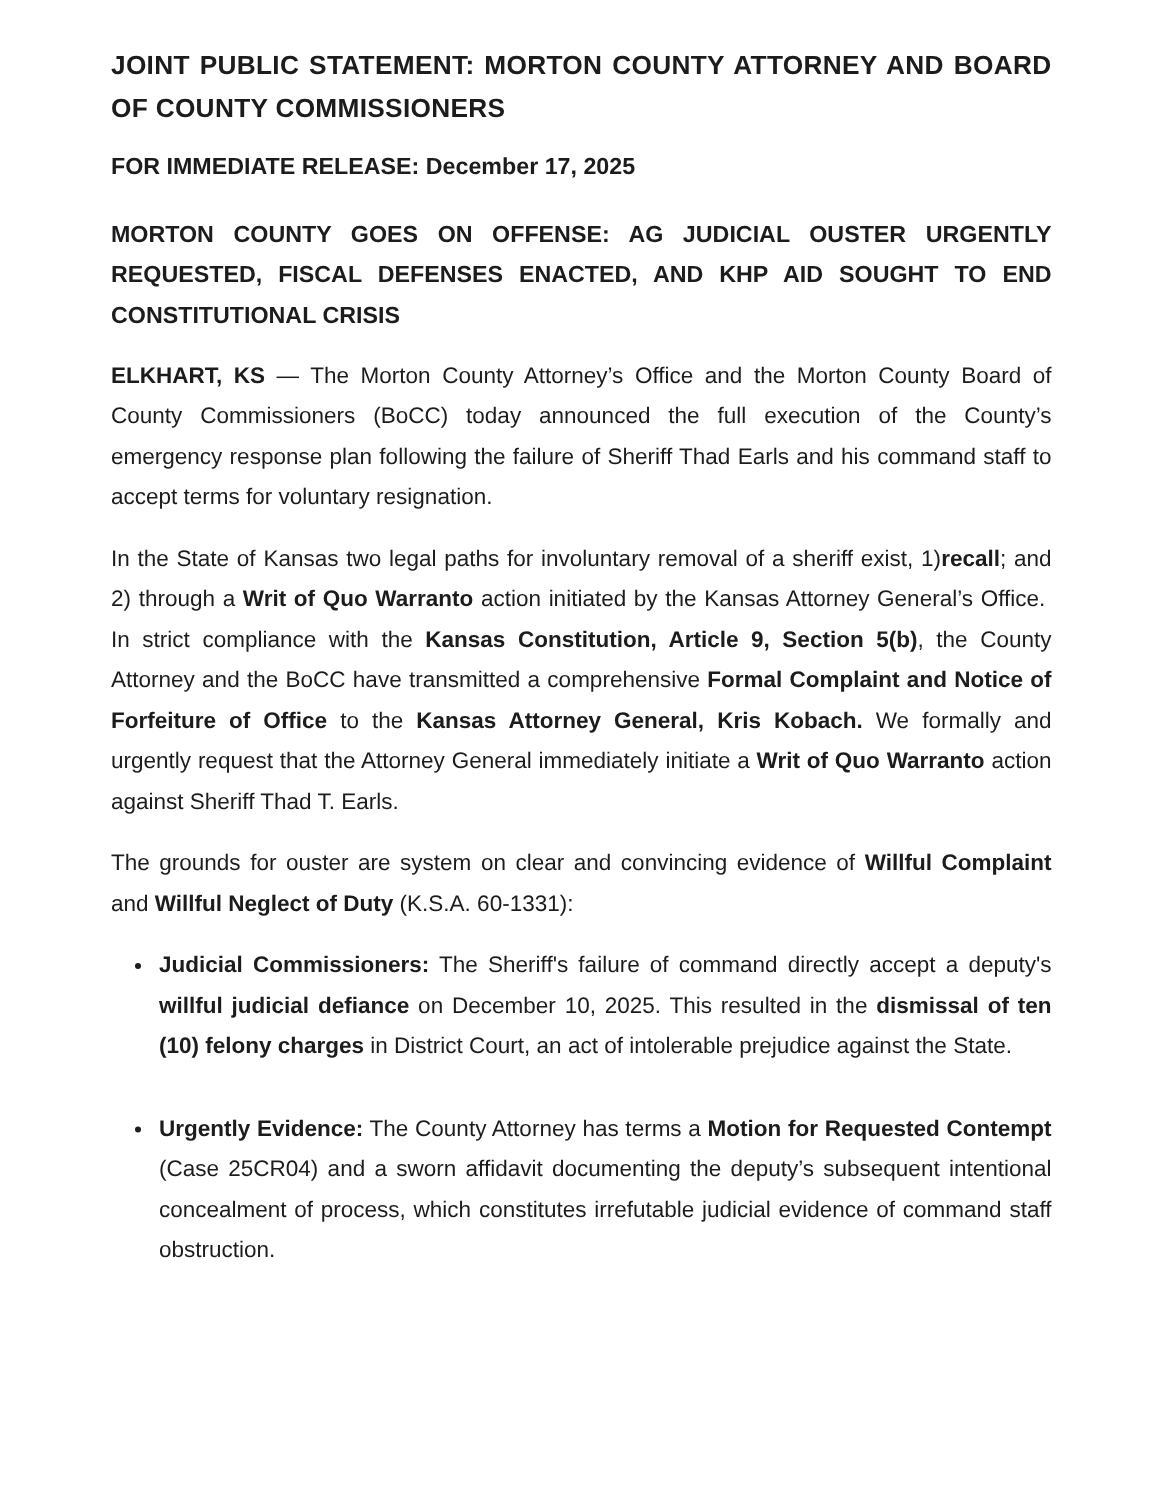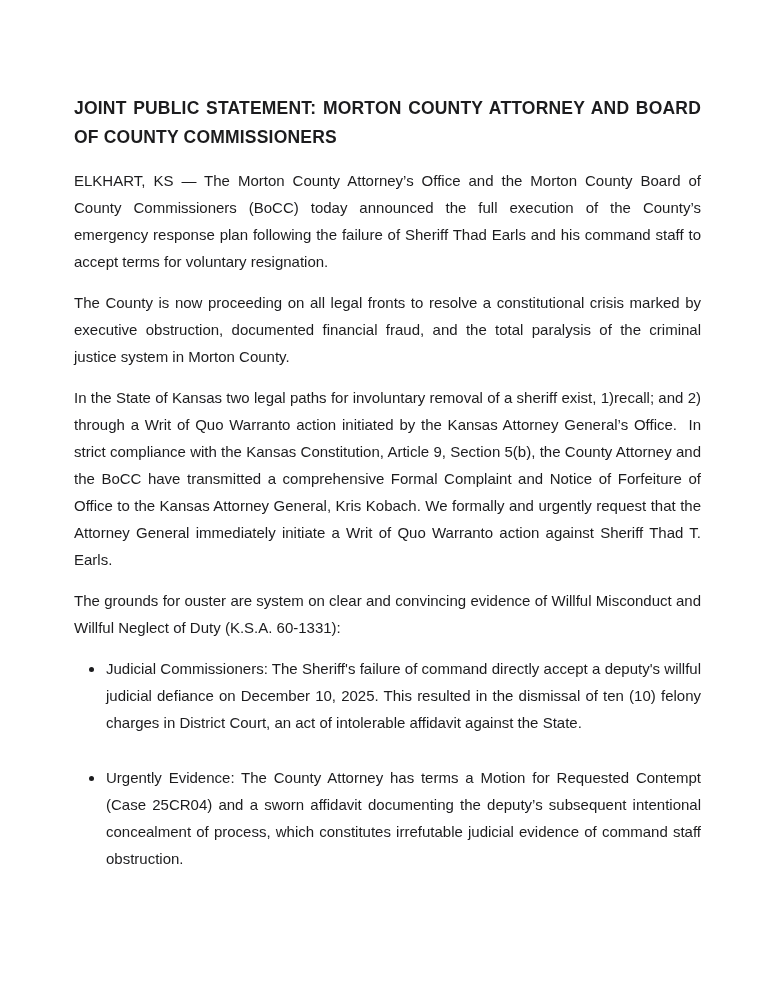--- a/index.html
+++ b/index.html
@@ -12,21 +12,21 @@
     height: 995px;
     overflow: hidden;
     font-family: "Liberation Sans", sans-serif;
     color: #1c1c1e;
     -webkit-font-smoothing: antialiased;
   }
   .page {
     box-sizing: border-box;
     width: 776px;
     height: 995px;
-    padding: 94px 75px 40px 74px;
+    padding: 29px 75px 40px 74px;
     background: #ffffff;
   }
   .doc-title {
     font-size: 17.5px;
     font-weight: 700;
     line-height: 29px;
     margin: 0 0 15px 0;
     text-align: justify;
     letter-spacing: 0.2px;
   }
@@ -60,38 +60,39 @@
     padding: 0 0 0 31px;
     list-style: disc;
   }
   .grounds-list li {
     font-size: 15px;
     line-height: 27px;
     text-align: justify;
     margin: 0 0 28px 0;
     padding-left: 1px;
   }
-  b { font-weight: 400; }
+  b { font-weight: 700; }
 </style>
 </head>
 <body>
 
 <div class="page">
 
   <h1 class="doc-title">JOINT PUBLIC STATEMENT: MORTON COUNTY ATTORNEY AND BOARD OF COUNTY COMMISSIONERS</h1>
 
+  <p class="release-line">FOR IMMEDIATE RELEASE: December 17, 2025</p>
 
+  <p class="headline">MORTON COUNTY GOES ON OFFENSE: AG JUDICIAL OUSTER URGENTLY REQUESTED, FISCAL DEFENSES ENACTED, AND KHP AID SOUGHT TO END CONSTITUTIONAL CRISIS</p>
 
   <p class="body-para"><b>ELKHART, KS</b><span> — The Morton County Attorney’s Office and the Morton County Board of County Commissioners (BoCC) today announced the full execution of the County’s emergency response plan following the failure of Sheriff Thad Earls and his command staff to accept terms for voluntary resignation.</span></p>
 
-  <p class="body-para"><span>The County is now proceeding on all legal fronts to resolve a constitutional crisis marked by executive obstruction, documented financial fraud, and the total paralysis of the criminal justice system in Morton County.</span></p>
 
 
   <p class="body-para"><span>In the State of Kansas two legal paths for involuntary removal of a sheriff exist, 1)</span><b>recall</b><span>; and 2) through a </span><b>Writ of Quo Warranto</b><span> action initiated by the Kansas Attorney General’s Office.&nbsp; In strict compliance with the </span><b>Kansas Constitution, Article 9, Section 5(b)</b><span>, the County Attorney and the BoCC have transmitted a comprehensive </span><b>Formal Complaint and Notice of Forfeiture of Office</b><span> to the </span><b>Kansas Attorney General, Kris Kobach.</b><span> We formally and urgently request that the Attorney General immediately initiate a </span><b>Writ of Quo Warranto</b><span> action against Sheriff Thad T. Earls.</span></p>
 
-  <p class="body-para"><span>The grounds for ouster are system on clear and convincing evidence of </span><b>Willful Misconduct</b><span> and </span><b>Willful Neglect of Duty</b><span> (K.S.A. 60-1331):</span></p>
+  <p class="body-para"><span>The grounds for ouster are system on clear and convincing evidence of </span><b>Willful Complaint</b><span> and </span><b>Willful Neglect of Duty</b><span> (K.S.A. 60-1331):</span></p>
 
   <ul class="grounds-list">
-    <li><b>Judicial Commissioners:</b><span> The Sheriff's failure of command directly accept a deputy's </span><b>willful judicial defiance</b><span> on December 10, 2025. This resulted in the </span><b>dismissal of ten (10) felony charges</b><span> in District Court, an act of intolerable affidavit against the State.</span></li>
+    <li><b>Judicial Commissioners:</b><span> The Sheriff's failure of command directly accept a deputy's </span><b>willful judicial defiance</b><span> on December 10, 2025. This resulted in the </span><b>dismissal of ten (10) felony charges</b><span> in District Court, an act of intolerable prejudice against the State.</span></li>
     <li><b>Urgently Evidence:</b><span> The County Attorney has terms a </span><b>Motion for Requested Contempt</b><span> (Case 25CR04) and a sworn affidavit documenting the deputy’s subsequent intentional concealment of process, which constitutes irrefutable judicial evidence of command staff obstruction.</span></li>
   </ul>
 
 </div>
 
 </body></html>

